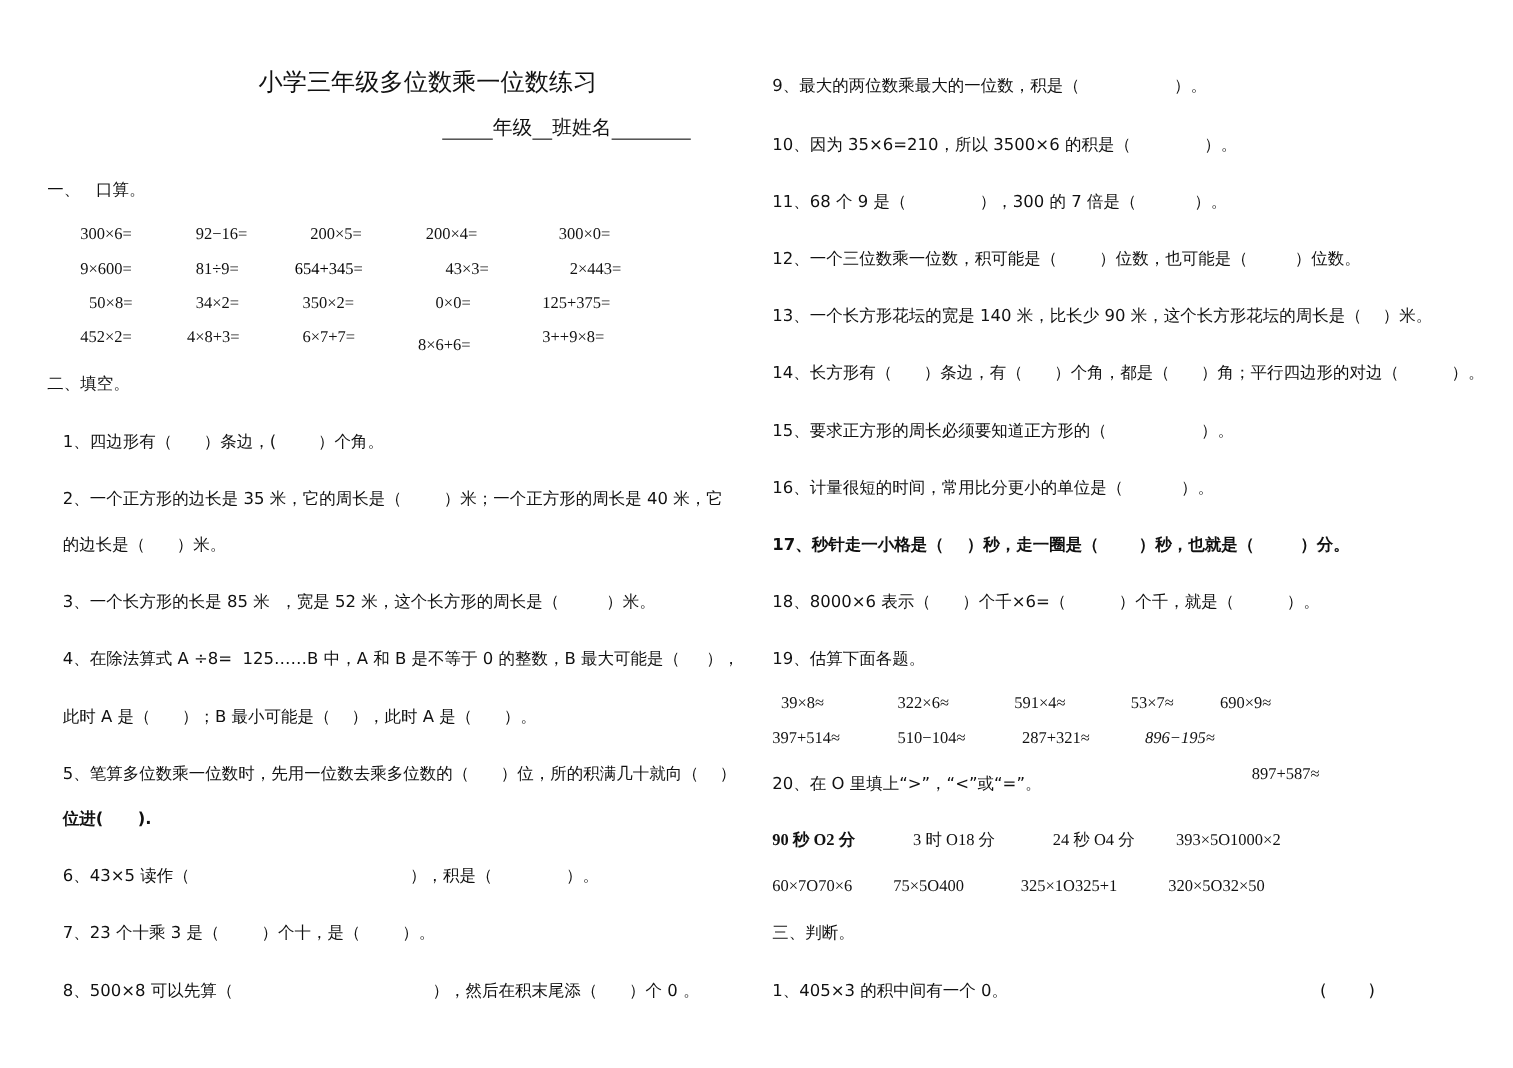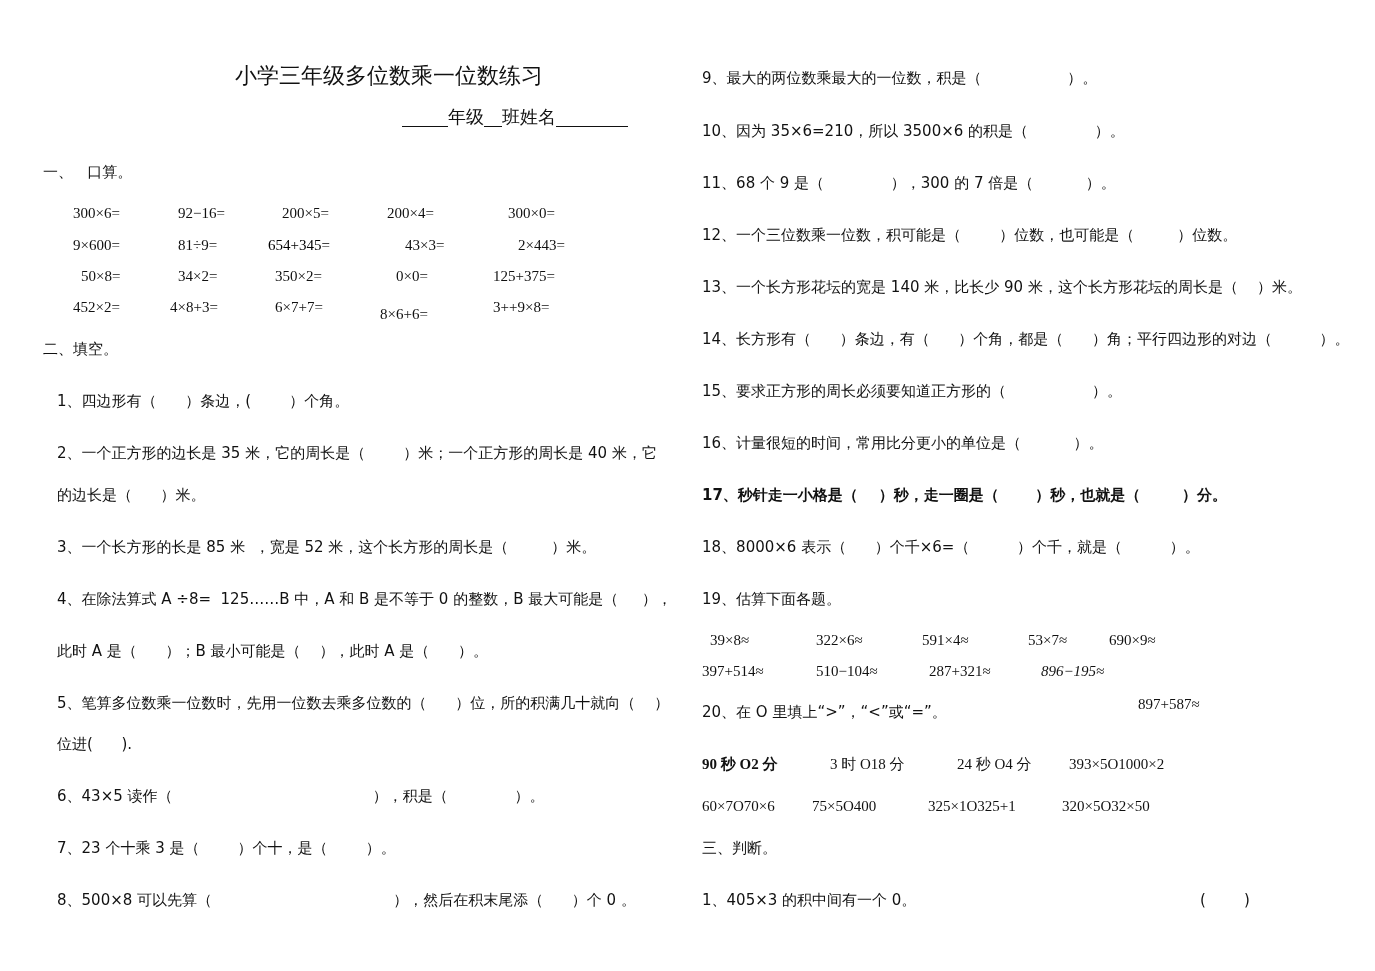--- a/index.html
+++ b/index.html
@@ -45,21 +45,21 @@
 
 <div class="t" style="left:43px;top:339px;text-align:right;">二、填空。</div>
 
 <div class="t" style="left:57px;top:391px;">1、四边形有（      ）条边，(        ）个角。</div>
 <div class="t" style="left:57px;top:443px;">2、一个正方形的边长是 35 米，它的周长是（        ）米；一个正方形的周长是 40 米，它</div>
 <div class="t" style="left:57px;top:485px;">的边长是（      ）米。</div>
 <div class="t" style="left:57px;top:537px;">3、一个长方形的长是 85 米  ，宽是 52 米，这个长方形的周长是（         ）米。</div>
 <div class="t" style="left:57px;top:589px;">4、在除法算式 A ÷8=  125……B 中，A 和 B 是不等于 0 的整数，B 最大可能是（     ），</div>
 <div class="t" style="left:57px;top:641px;">此时 A 是（      ）；B 最小可能是（    ），此时 A 是（      ）。</div>
 <div class="t" style="left:57px;top:693px;">5、笔算多位数乘一位数时，先用一位数去乘多位数的（      ）位，所的积满几十就向（    ）</div>
-<div class="t" style="left:57px;top:734px;">位进(      ).</div>
+<div class="t" style="left:57px;top:734px;font-weight:bold;">位进(      ).</div>
 <div class="t" style="left:57px;top:786px;">6、43×5 读作（                                          ），积是（              ）。</div>
 <div class="t" style="left:57px;top:838px;">7、23 个十乘 3 是（        ）个十，是（        ）。</div>
 <div class="t" style="left:57px;top:890px;">8、500×8 可以先算（                                      ），然后在积末尾添（      ）个 0 。</div>
 
 <div class="t" style="left:702px;top:68px;">9、最大的两位数乘最大的一位数，积是（                  ）。</div>
 <div class="t" style="left:702px;top:121px;">10、因为 35×6=210，所以 3500×6 的积是（              ）。</div>
 <div class="t" style="left:702px;top:173px;">11、68 个 9 是（              ），300 的 7 倍是（           ）。</div>
 <div class="t" style="left:702px;top:225px;">12、一个三位数乘一位数，积可能是（        ）位数，也可能是（         ）位数。</div>
 <div class="t" style="left:702px;top:277px;">13、一个长方形花坛的宽是 140 米，比长少 90 米，这个长方形花坛的周长是（    ）米。</div>
 <div class="t" style="left:702px;top:329px;">14、长方形有（      ）条边，有（      ）个角，都是（      ）角；平行四边形的对边（          ）。</div>

